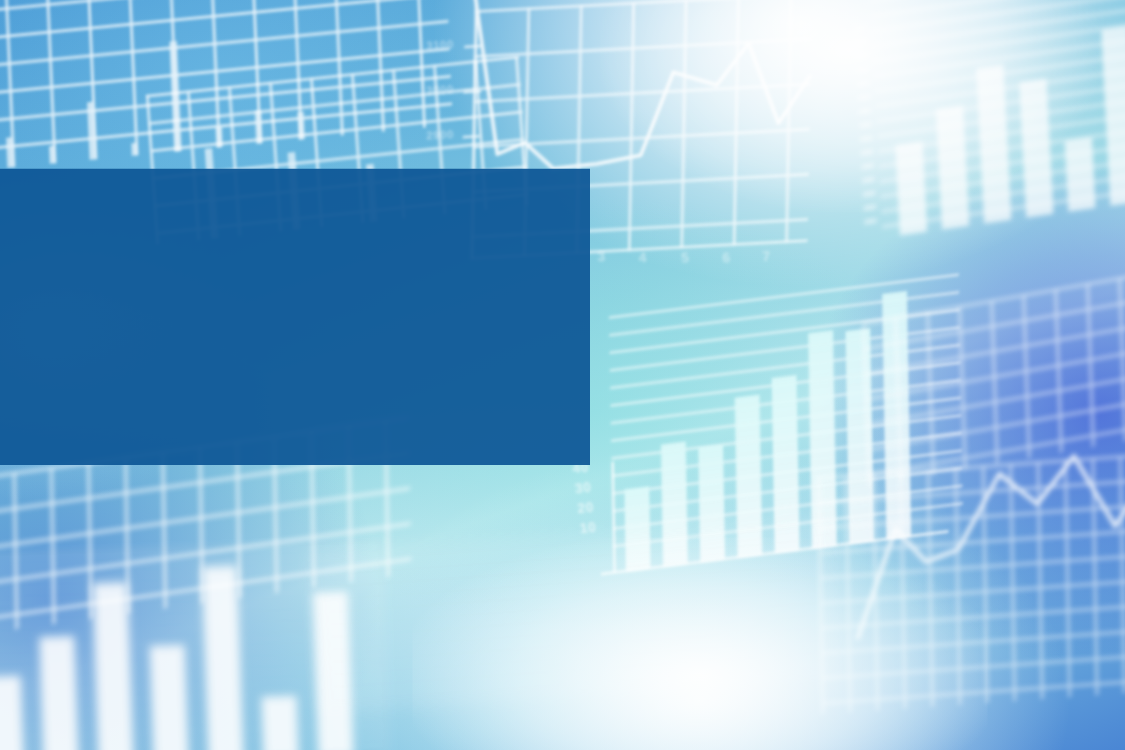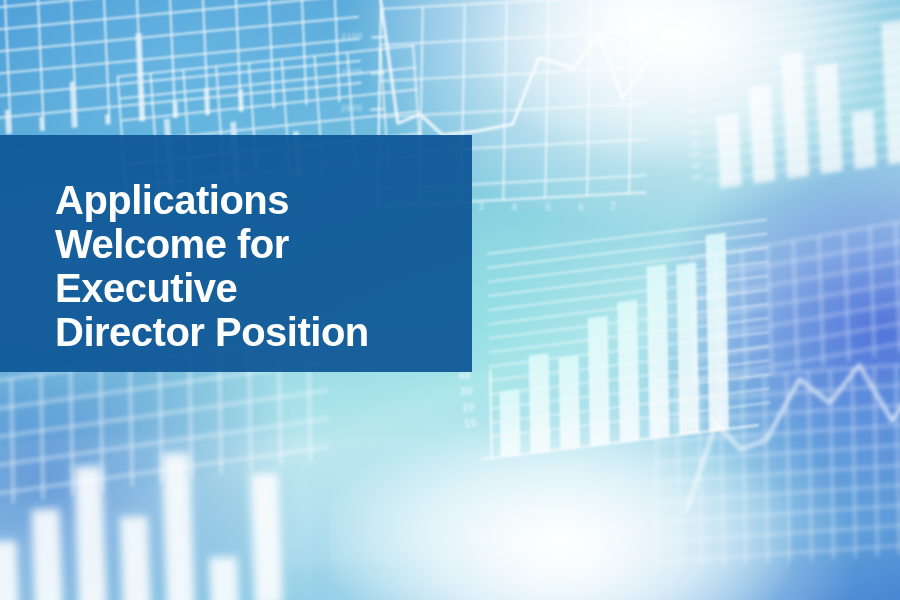--- a/index.html
+++ b/index.html
@@ -206,18 +206,14 @@
   </div>
 
   <div style="position:absolute;left:480px;top:-90px;width:400px;height:260px;
               background:radial-gradient(ellipse at center, rgba(255,255,255,.95) 0%, rgba(255,255,255,.45) 42%, rgba(255,255,255,0) 72%);"></div>
   <div style="position:absolute;left:330px;top:430px;width:460px;height:220px;
               background:radial-gradient(ellipse at center, rgba(255,255,255,.9) 0%, rgba(245,253,254,.5) 45%, rgba(255,255,255,0) 76%);"></div>
   <div style="position:absolute;left:-120px;top:140px;width:320px;height:260px;
               background:radial-gradient(ellipse at center, rgba(190,235,245,.45) 0%, rgba(255,255,255,0) 72%);"></div>
 
   <div id="headline-box"></div>
-  <div id="headline-text">Applications
-Welcome for
-Executive
-Director Position</div>
 
 </div>
 
 </body></html>

